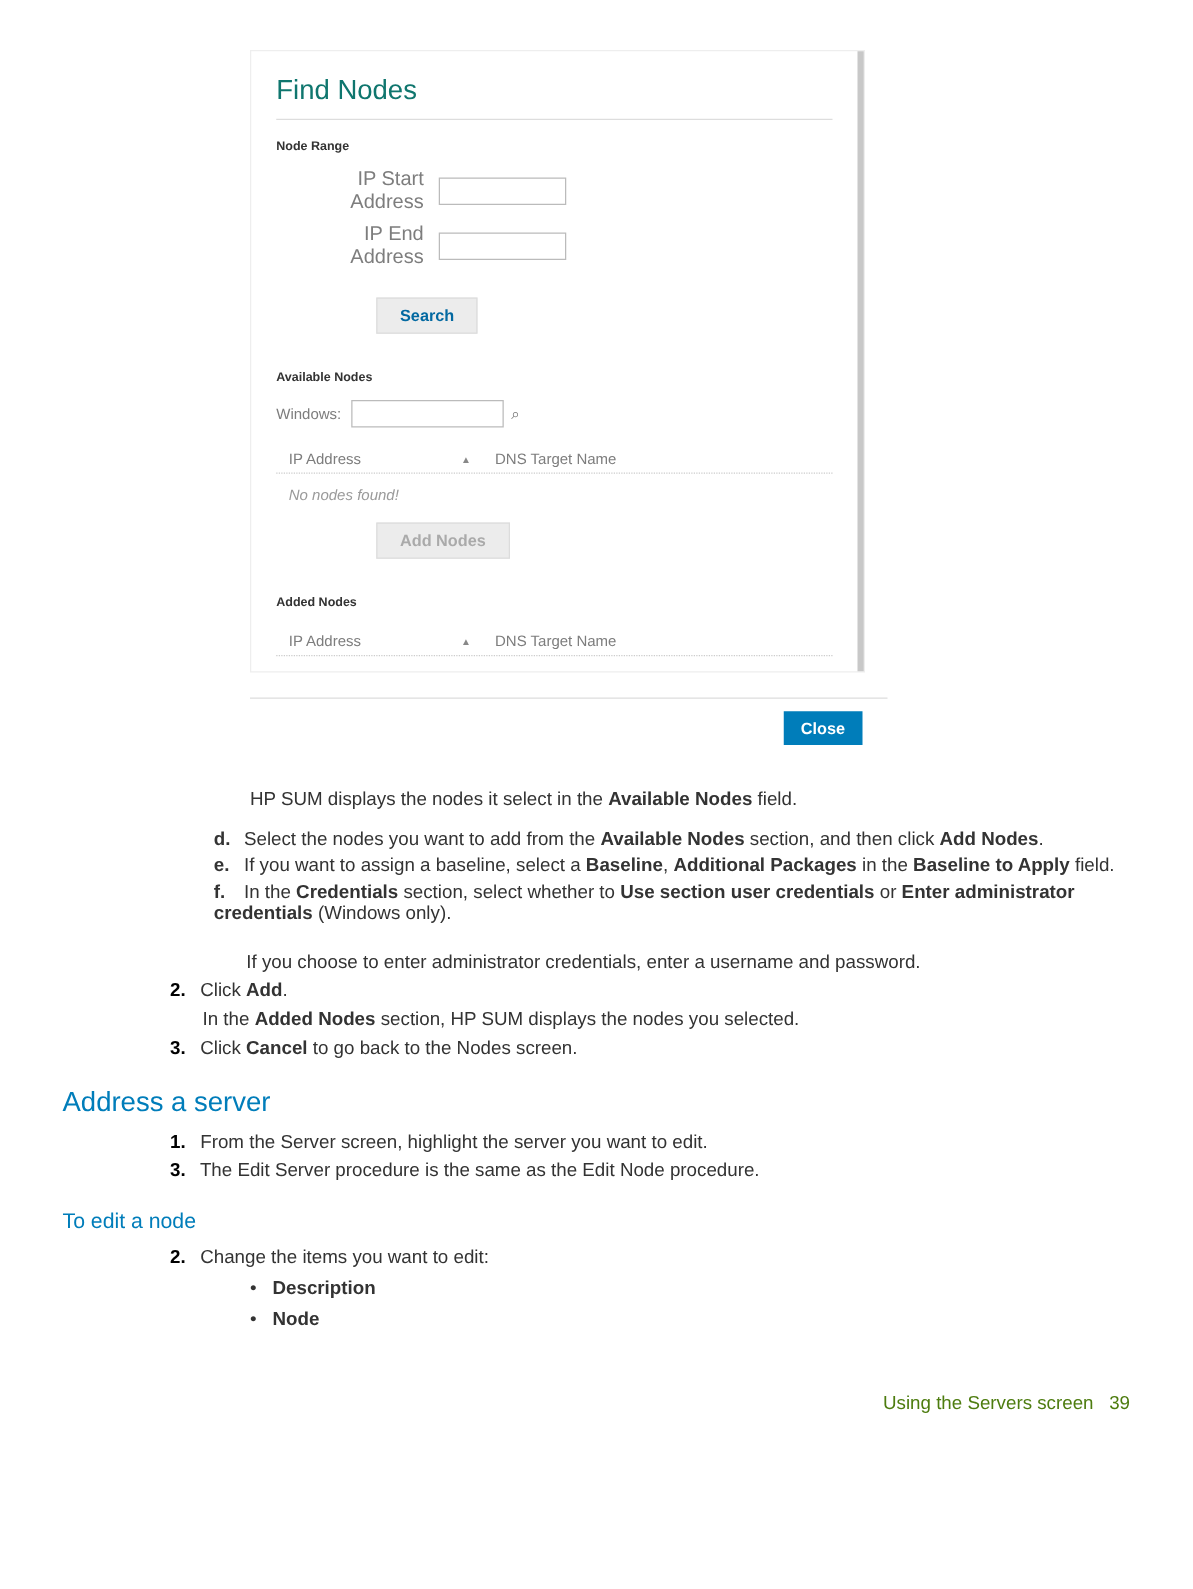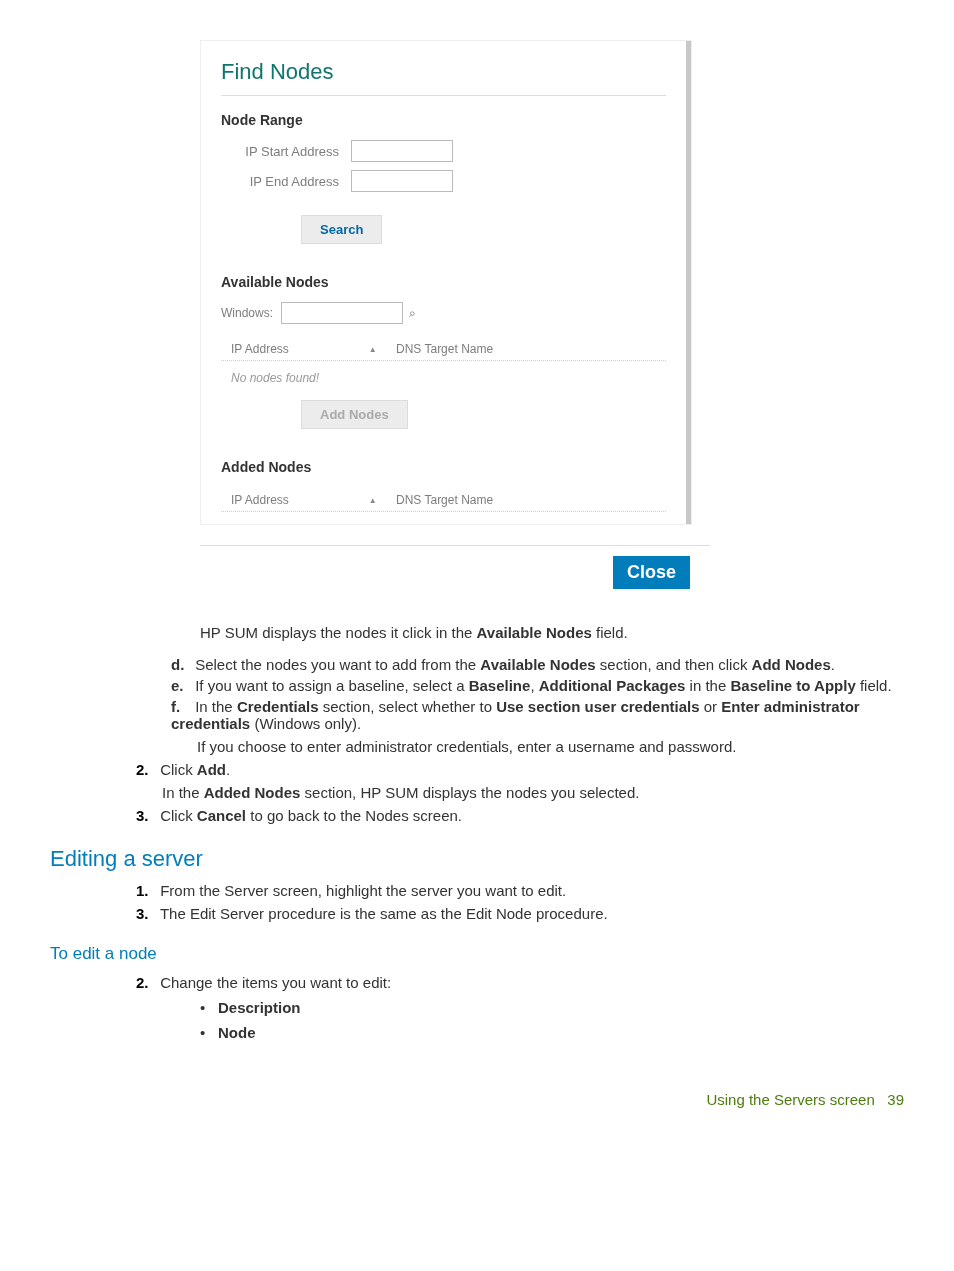--- a/index.html
+++ b/index.html
@@ -27,32 +27,32 @@
       color: #0f766e;
       margin-bottom: 10px;
     }
     .shot-divider {
       border: none;
       border-top: 1px solid #ddd;
       margin: 8px 0 16px 0;
     }
     .section-heading {
       font-weight: bold;
-      font-size: 14px;
+      font-size: 10px;
       color: #333;
       margin: 10px 0 12px 0;
     }
     .field-row {
       display: flex;
       align-items: center;
       margin: 8px 0 8px 18px;
     }
     .field-label {
       width: 100px;
-      font-size: 13px;
+      font-size: 16px;
       color: #7d7d7d;
       text-align: right;
       margin-right: 12px;
     }
     .field-input {
       height: 20px;
       width: 100px;
       border: 1px solid #bbb;
       background: #fff;
     }
@@ -67,21 +67,21 @@
       cursor: pointer;
     }
     .btn-gray.disabled {
       color: #aaa;
     }
     .btn-blue {
       background: #007dba;
       color: #fff;
       border: none;
       font-weight: bold;
-      font-size: 18px;
+      font-size: 13px;
       padding: 6px 14px;
       cursor: pointer;
     }
     .search-row {
       display: flex;
       align-items: center;
       margin: 10px 0;
       font-size: 12px;
       color: #7d7d7d;
     }
@@ -241,54 +241,54 @@
       </div>
       <div class="th-dns">DNS Target Name</div>
     </div>
   </div>
 </div>
 <div class="bottom-bar">
   <button class="btn-blue">Close</button>
 </div>
 
 <p class="doc-indent-1">
-  <span>HP SUM displays the nodes it click in the </span><b>Available Nodes</b><span> field.</span>
+  <span>HP SUM displays the nodes it select in the </span><b>Available Nodes</b><span> field.</span>
 </p>
 
 <ul class="doc-list">
   <li>
     <span class="marker">d.</span>
     <span>Select the nodes you want to add from the </span><b>Available Nodes</b><span> section, and then click </span><b>Add Nodes</b><span>.</span>
   </li>
   <li>
     <span class="marker">e.</span>
     <span>If you want to assign a baseline, select a </span><b>Baseline</b><span>, </span><b>Additional Packages</b><span> in the </span><b>Baseline to Apply</b><span> field.</span>
   </li>
   <li>
     <span class="marker">f.</span>
     <span>In the </span><b>Credentials</b><span> section, select whether to </span><b>Use section user credentials</b><span> or </span><b>Enter administrator credentials</b><span> (Windows only).</span>
-    <div style="margin-left:26px; margin-top:6px;">If you choose to enter administrator credentials, enter a username and password.</div>
+    <div style="margin-left:26px; margin-top:22px;">If you choose to enter administrator credentials, enter a username and password.</div>
   </li>
 </ul>
 
 <ul class="doc-num-list">
   <li>
     <span class="marker">2.</span>
     <span>Click </span><b>Add</b><span>.</span>
     <div style="margin-left:26px; margin-top:6px;">
       <span>In the </span><b>Added Nodes</b><span> section, HP SUM displays the nodes you selected.</span>
     </div>
   </li>
   <li>
     <span class="marker">3.</span>
     <span>Click </span><b>Cancel</b><span> to go back to the Nodes screen.</span>
   </li>
 </ul>
 
-<div class="doc-h2">Editing a server</div>
+<div class="doc-h2">Address a server</div>
 
 <ul class="doc-num-list">
   <li>
     <span class="marker">1.</span>
     <span>From the Server screen, highlight the server you want to edit.</span>
   </li>
   <li>
     <span class="marker">3.</span>
     <span>The Edit Server procedure is the same as the Edit Node procedure.</span>
   </li>

